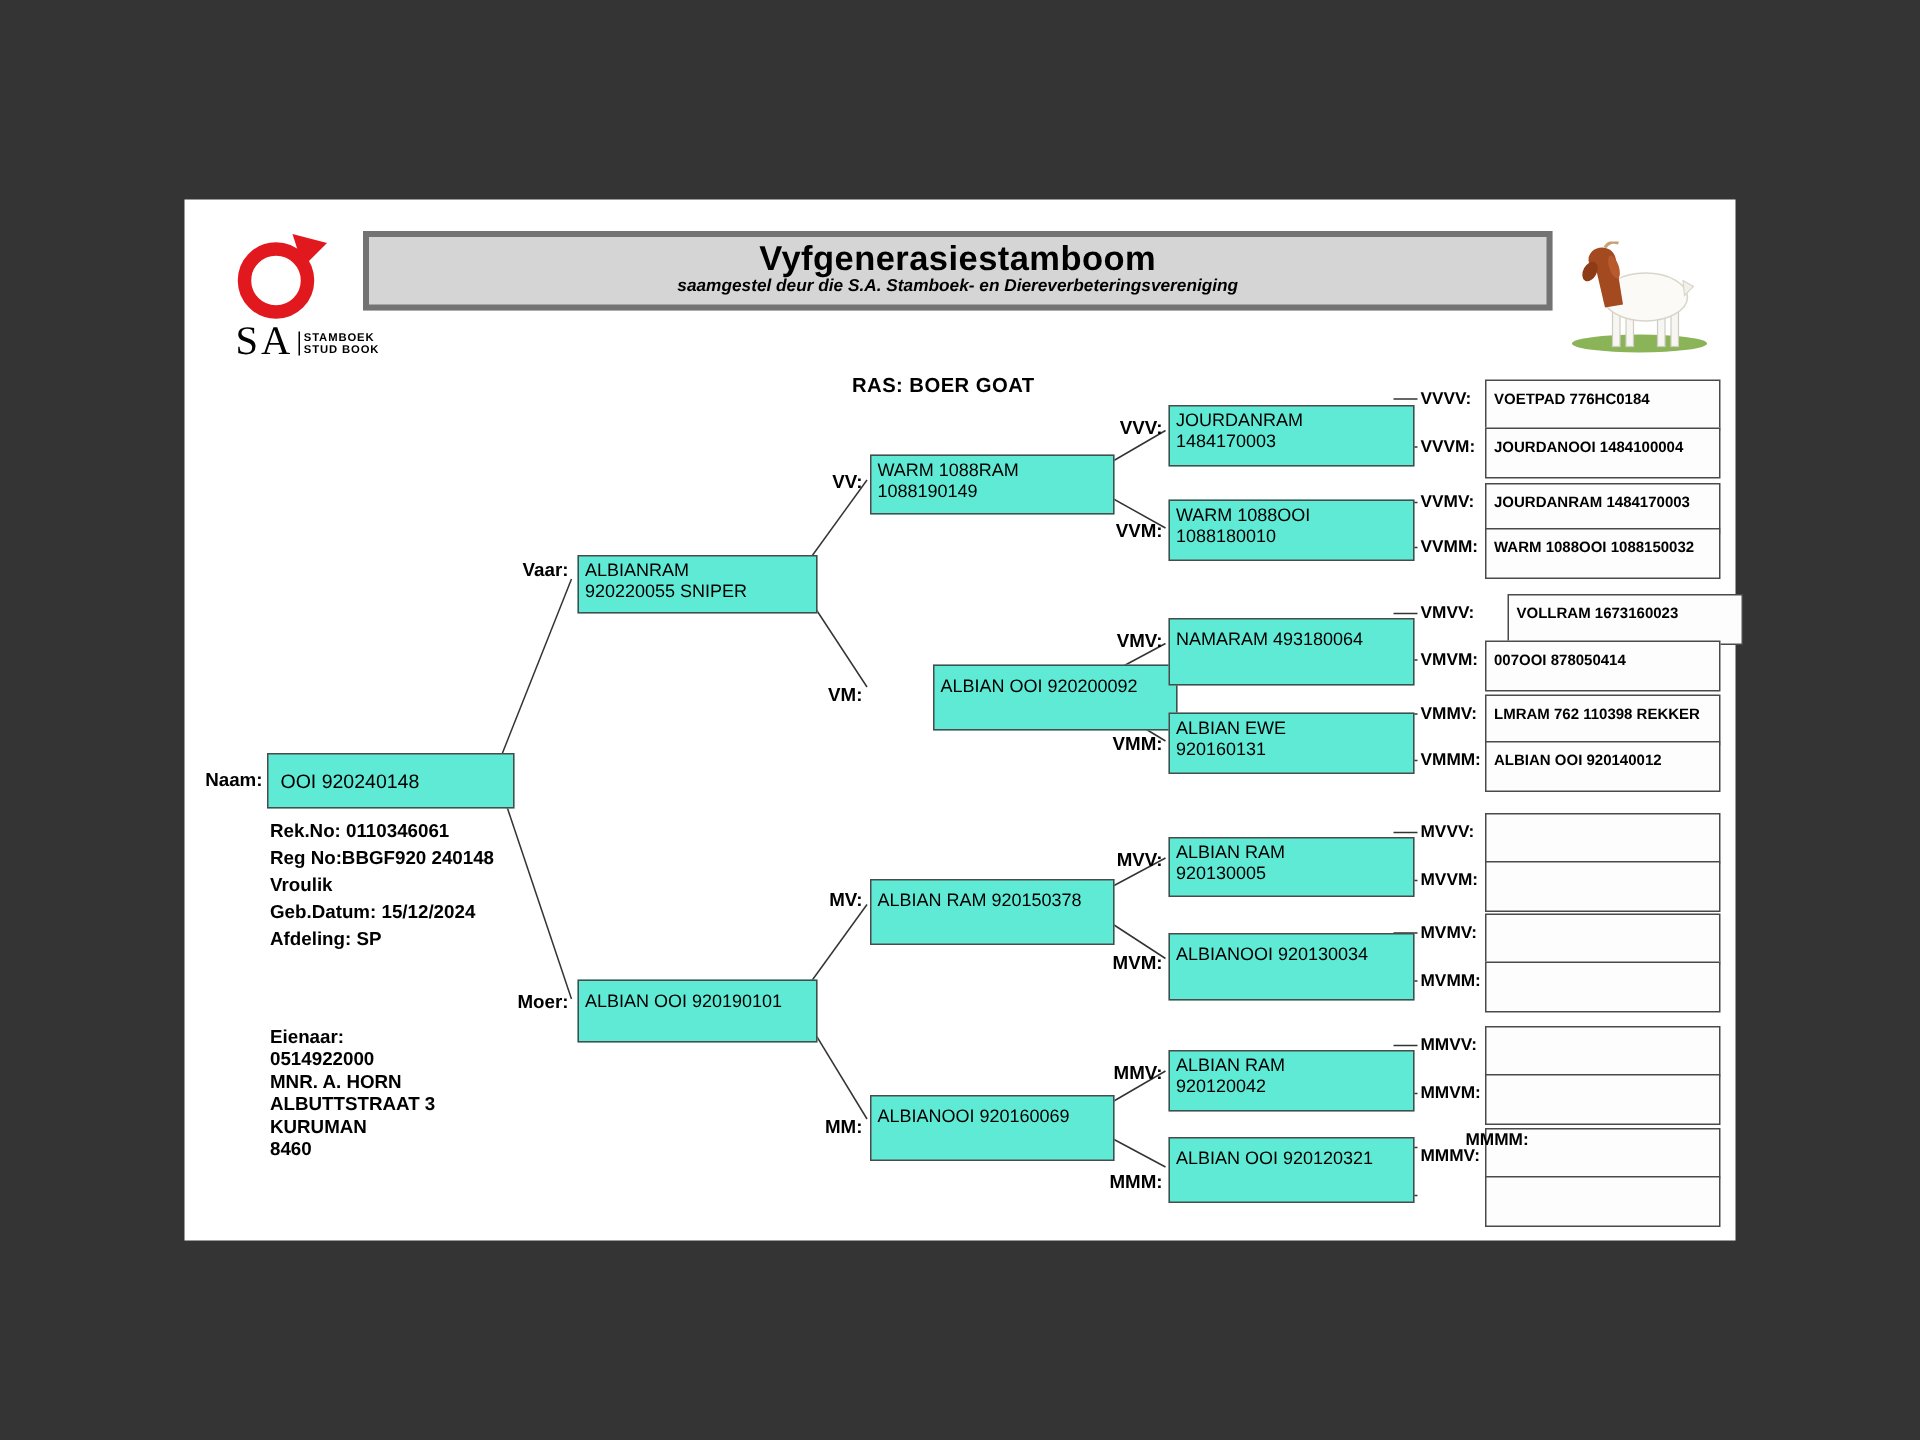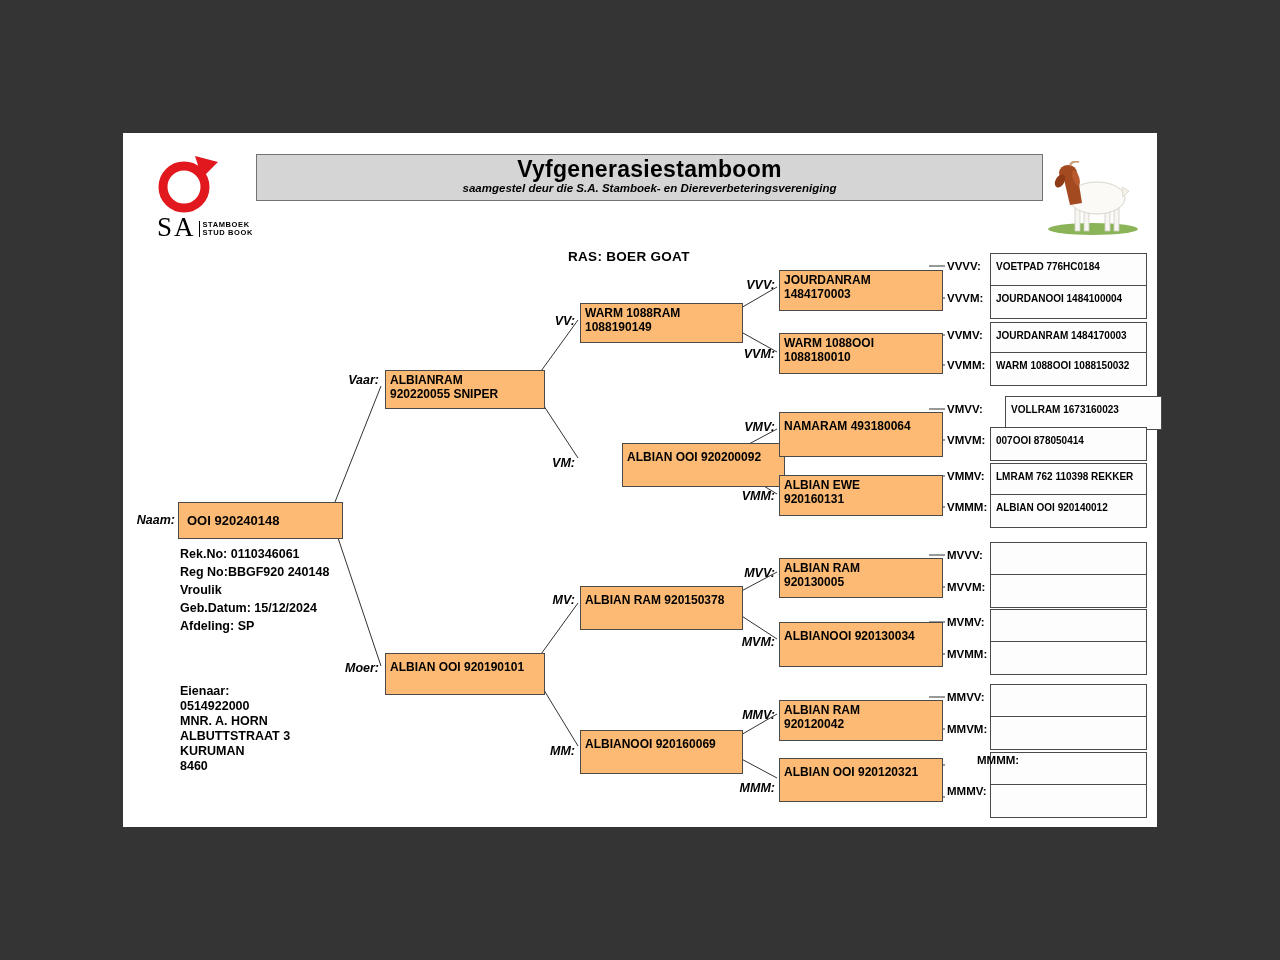--- a/index.html
+++ b/index.html
@@ -5,43 +5,43 @@
   html,body{margin:0;padding:0;}
   body{
     width:1280px;height:960px;position:relative;overflow:hidden;
     background:#343434;color:#000;
     font-family:"Liberation Sans", sans-serif;
   }
   .page{position:absolute;left:123px;top:133px;width:1034px;height:694px;background:#ffffff;}
   .connectors{position:absolute;left:0;top:0;pointer-events:none;}
 
   
-  .title-box{position:absolute;left:133px;top:21px;width:785px;height:45px;
-    background:#d5d5d5;border:1px solid #737373;text-align:center;}
+  .title-box{position:absolute;left:119px;top:21px;width:785px;height:45px;
+    background:#d5d5d5;border:4px solid #737373;text-align:center;}
   .title{font-size:23px;font-weight:bold;letter-spacing:.3px;padding-top:2px;line-height:25px;}
   .subtitle{font-size:11.5px;font-style:italic;font-weight:bold;line-height:13px;}
   .ras{position:absolute;left:445px;top:116px;font-weight:bold;font-size:13.5px;letter-spacing:.3px;}
 
   
   .logo{position:absolute;left:18px;top:20px;width:118px;}
   .logo-symbol{display:block;margin-left:16px;}
   .logo-textrow{display:flex;align-items:flex-end;margin-top:1px;margin-left:16px;}
   .logo-sa{font-family:"Liberation Serif", serif;font-size:27px;line-height:22px;letter-spacing:2px;}
   .logo-small{display:flex;flex-direction:column;font-size:7.5px;line-height:8px;letter-spacing:.6px;
     border-left:1.5px solid #000;padding-left:3px;margin-left:3px;margin-bottom:1px;font-weight:bold;}
 
   
   .goat{position:absolute;left:923px;top:28px;}
 
   
-  .lbl{position:absolute;font-weight:bold;font-size:12.5px;text-align:right;white-space:nowrap;font-style:italic;}
+  .lbl{position:absolute;font-weight:bold;font-size:12.5px;text-align:right;white-space:nowrap;}
   .g4lbl{position:absolute;left:824px;font-weight:bold;font-size:11.5px;white-space:nowrap;}
 
   
-  .box{position:absolute;background:#fdba74;border:1px solid #4a4a4a;font-weight:bold;
+  .box{position:absolute;background:#5eead4;border:1px solid #4a4a4a;font-weight:normal;
     font-size:12px;line-height:14px;padding:2px 4px;white-space:nowrap;overflow:hidden;}
   .box .bl{display:block;}
   .pad1{padding-top:6px;}
   .naam{display:flex;align-items:center;font-size:13px;padding:0 0 0 8px;}
   .g4box{position:absolute;left:867px;width:150px;height:27px;background:#fdfdfd;
     border:1px solid #4a4a4a;font-weight:bold;font-size:10px;line-height:15px;
     padding:5px 0 0 5px;white-space:nowrap;overflow:hidden;}
 
   
   .details{position:absolute;left:57px;top:412px;font-weight:bold;font-size:12.5px;line-height:18px;}
@@ -257,19 +257,19 @@
 
   <div class="g4lbl" style="top:515px;">MVMM:</div>
   <div class="g4box" style="top:508px;"><span></span></div>
 
   <div class="g4lbl" style="top:558px;">MMVV:</div>
   <div class="g4box" style="top:551px;"><span></span></div>
 
   <div class="g4lbl" style="top:590px;">MMVM:</div>
   <div class="g4box" style="top:583px;"><span></span></div>
 
-  <div class="g4lbl" style="top:652px;">MMMV:</div>
+  <div class="g4lbl" style="top:632px;">MMMV:</div>
   <div class="g4box" style="top:619px;"><span></span></div>
 
   <div class="g4lbl" style="top:621px;padding-left:30px;">MMMM:</div>
   <div class="g4box" style="top:651px;"><span></span></div>
 
 </div>
 
 </body></html>

